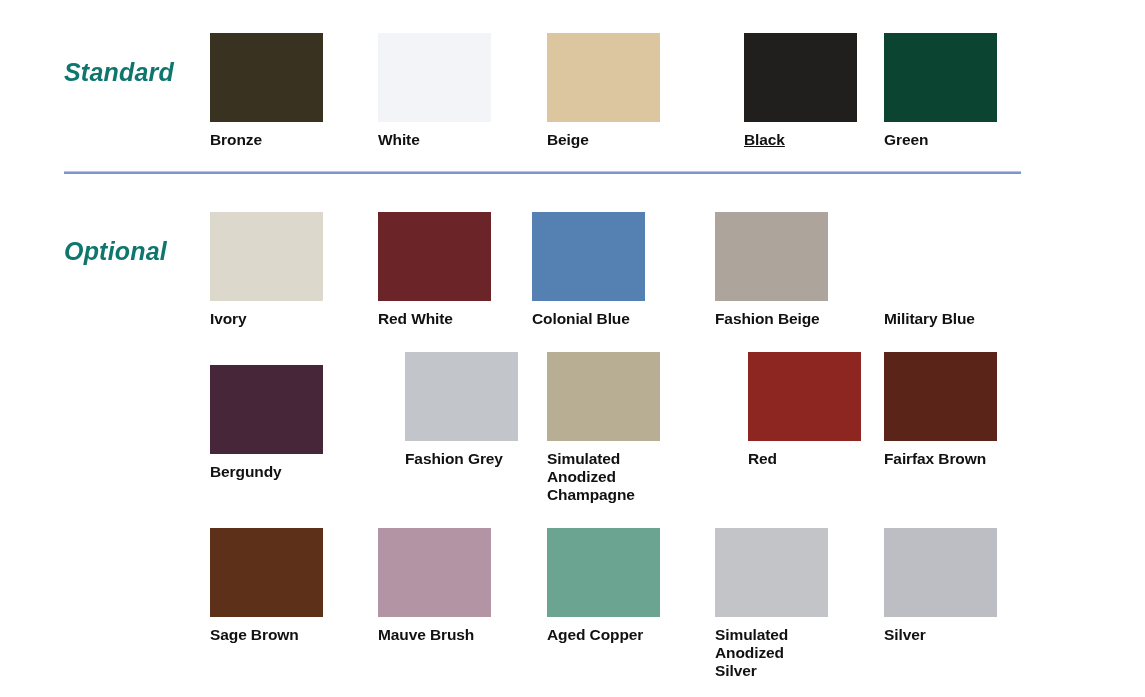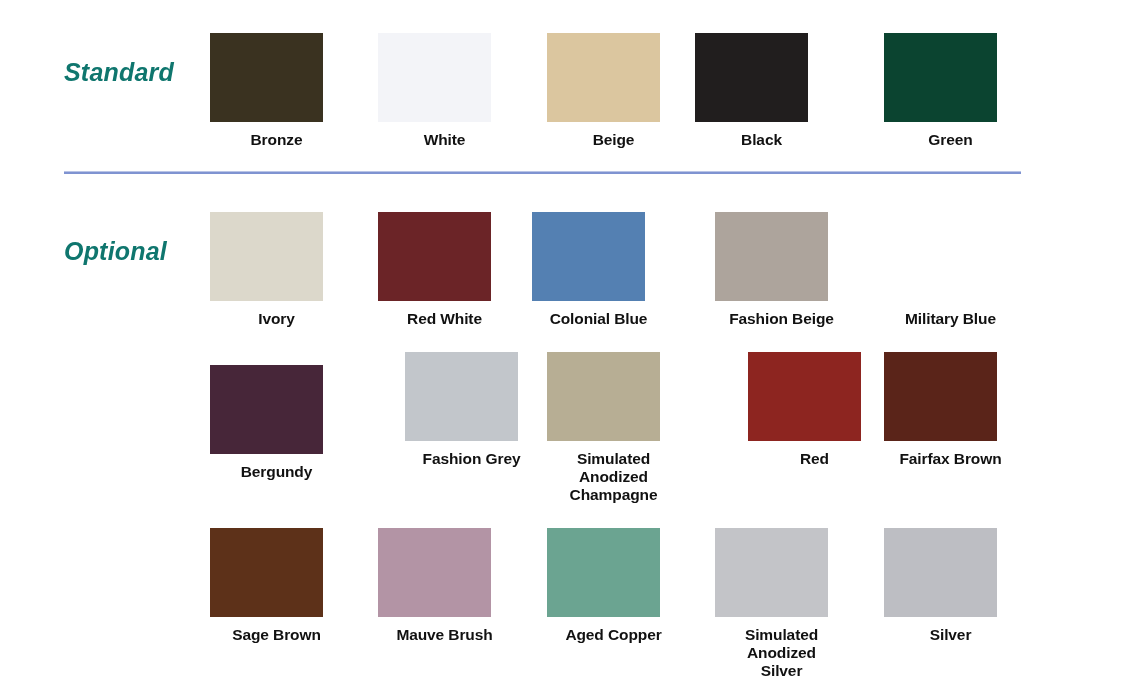--- a/index.html
+++ b/index.html
@@ -57,21 +57,20 @@
     position: absolute;
     left: 210px;
     width: 860px;
     height: 0;
   }
 
   .swatch-cell {
     position: absolute;
     top: 0;
     width: 133px;
-    text-align: center;
   }
 
   .swatch-chip {
     width: 113px;
     height: 89px;
     box-sizing: border-box;
     display: block;
   }
 
   .swatch-name {
@@ -98,21 +97,21 @@
           <div class="swatch-name">Bronze</div>
         </div>
         <div class="swatch-cell" style="left: 168px;">
           <div class="swatch-chip" title="White" style="background: rgb(243, 244, 248);"></div>
           <div class="swatch-name">White</div>
         </div>
         <div class="swatch-cell" style="left: 337px;">
           <div class="swatch-chip" title="Beige" style="background: rgb(219, 198, 159);"></div>
           <div class="swatch-name">Beige</div>
         </div>
-        <div class="swatch-cell" style="left: 485px;">
+        <div class="swatch-cell" style="left: 534px; text-decoration: underline;">
           <div class="swatch-chip" title="Black" style="background: rgb(33, 30, 30);"></div>
           <div class="swatch-name">Black</div>
         </div>
         <div class="swatch-cell" style="left: 674px;">
           <div class="swatch-chip" title="Green" style="background: rgb(11, 68, 48);"></div>
           <div class="swatch-name">Green</div>
         </div>
       </div>
   </div>
 

